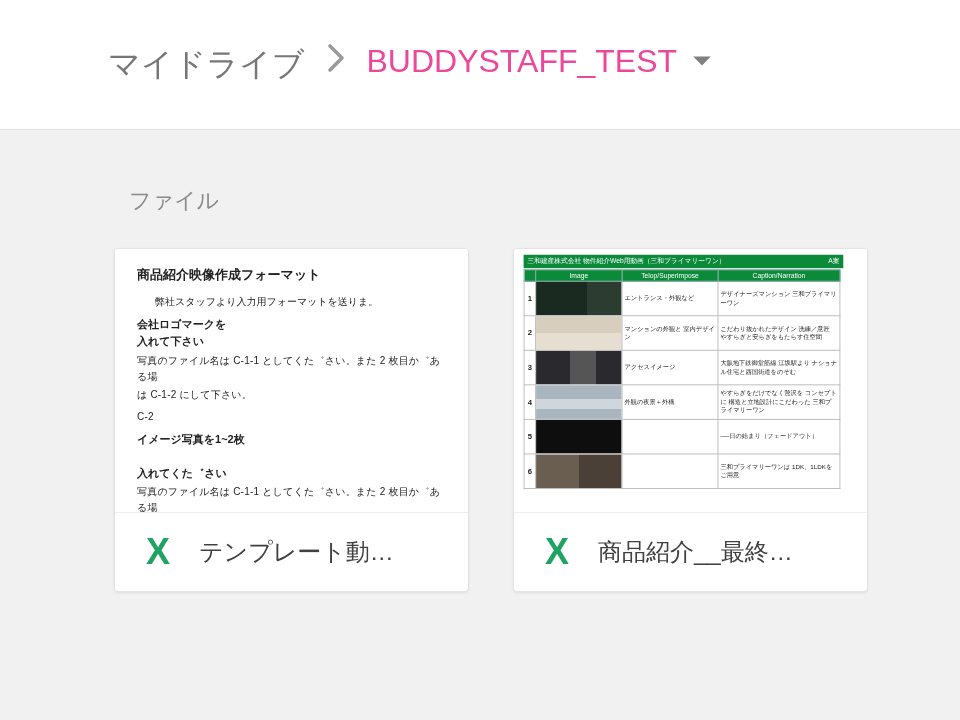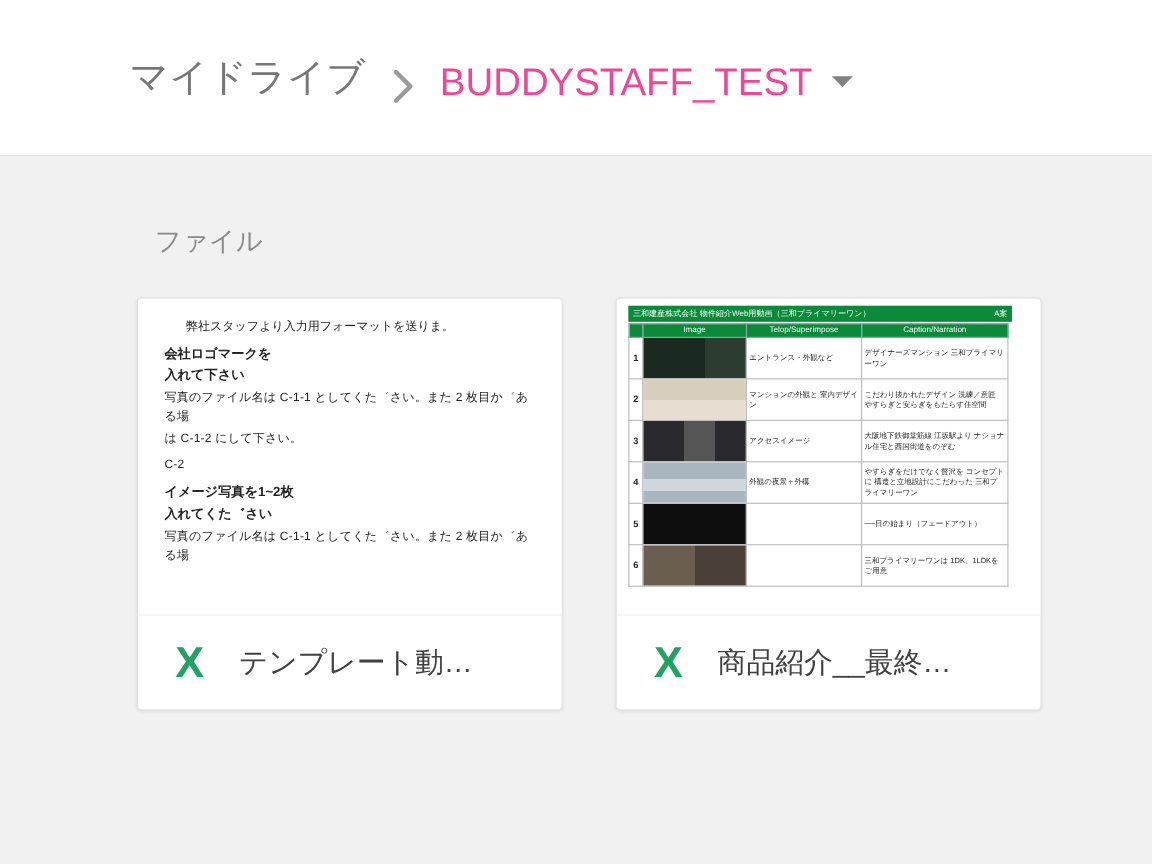--- a/index.html
+++ b/index.html
@@ -7,21 +7,21 @@
   .header {
     background: #ffffff;
     height: 130px;
     border-bottom: 1px solid #e0e0e0;
     padding-left: 108px;
     display: flex;
     align-items: center;
   }
   .breadcrumb {
     display: flex;
-    align-items: flex-end;
+    align-items: flex-start;
     font-size: 32px;
     color: #777;
   }
   .bc-root { color: #777; cursor: pointer; }
   .bc-sep { margin: 0 22px; display:flex; align-items:center; }
   .bc-current { color: #ec4899; font-weight: 500; display: flex; align-items: center; cursor: pointer; }
   .bc-caret { margin-left: 14px; display:flex; align-items:center; }
   .section-label {
     font-size: 22px;
     color: #8a8a8a;
@@ -125,28 +125,29 @@
   </div>
 </div>
 
 <div class="section-label">ファイル</div>
 
 <div class="file-grid">
 
   <div class="file-card">
     <div class="thumb">
       <div class="doc1">
+        <div class="t1">商品紹介映像作成フォーマット</div>
         <div class="t2">弊社スタッフより入力用フォーマットを送りま。</div>
         <div class="b">会社ロゴマークを</div>
         <div class="b" style="margin-top:0">入れて下さい</div>
         <div class="p">写真のファイル名は C-1-1 としてくた゛さい。また 2 枚目か゛ある場</div>
         <div class="p">は C-1-2 にして下さい。</div>
         <div class="p" style="margin-top:6px">C-2</div>
         <div class="b">イメージ写真を1~2枚</div>
-        <div class="b" style="margin-top:1px">入れてくた゛さい</div>
+        <div class="b" style="margin-top:16px">入れてくた゛さい</div>
         <div class="p">写真のファイル名は C-1-1 としてくた゛さい。また 2 枚目か゛ある場</div>
       </div>
     </div>
     <div class="card-footer">
       <div class="sheets-icon">
           <span class="x1">X</span>
         </div>
       <div class="fname">テンプレート動…</div>
     </div>
   </div>

